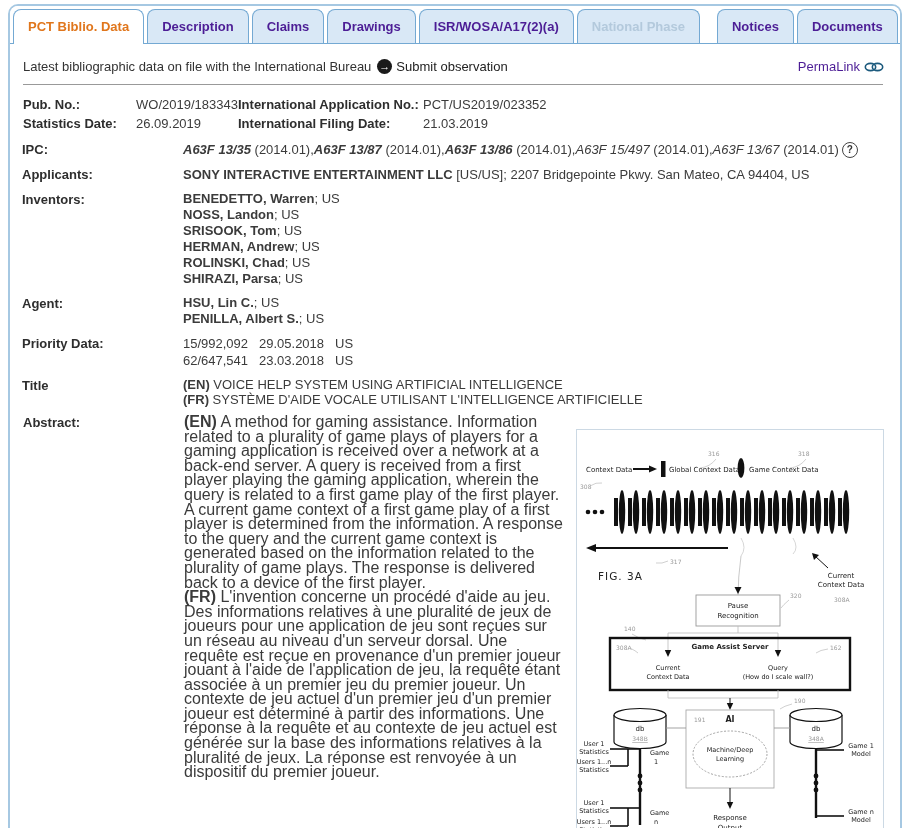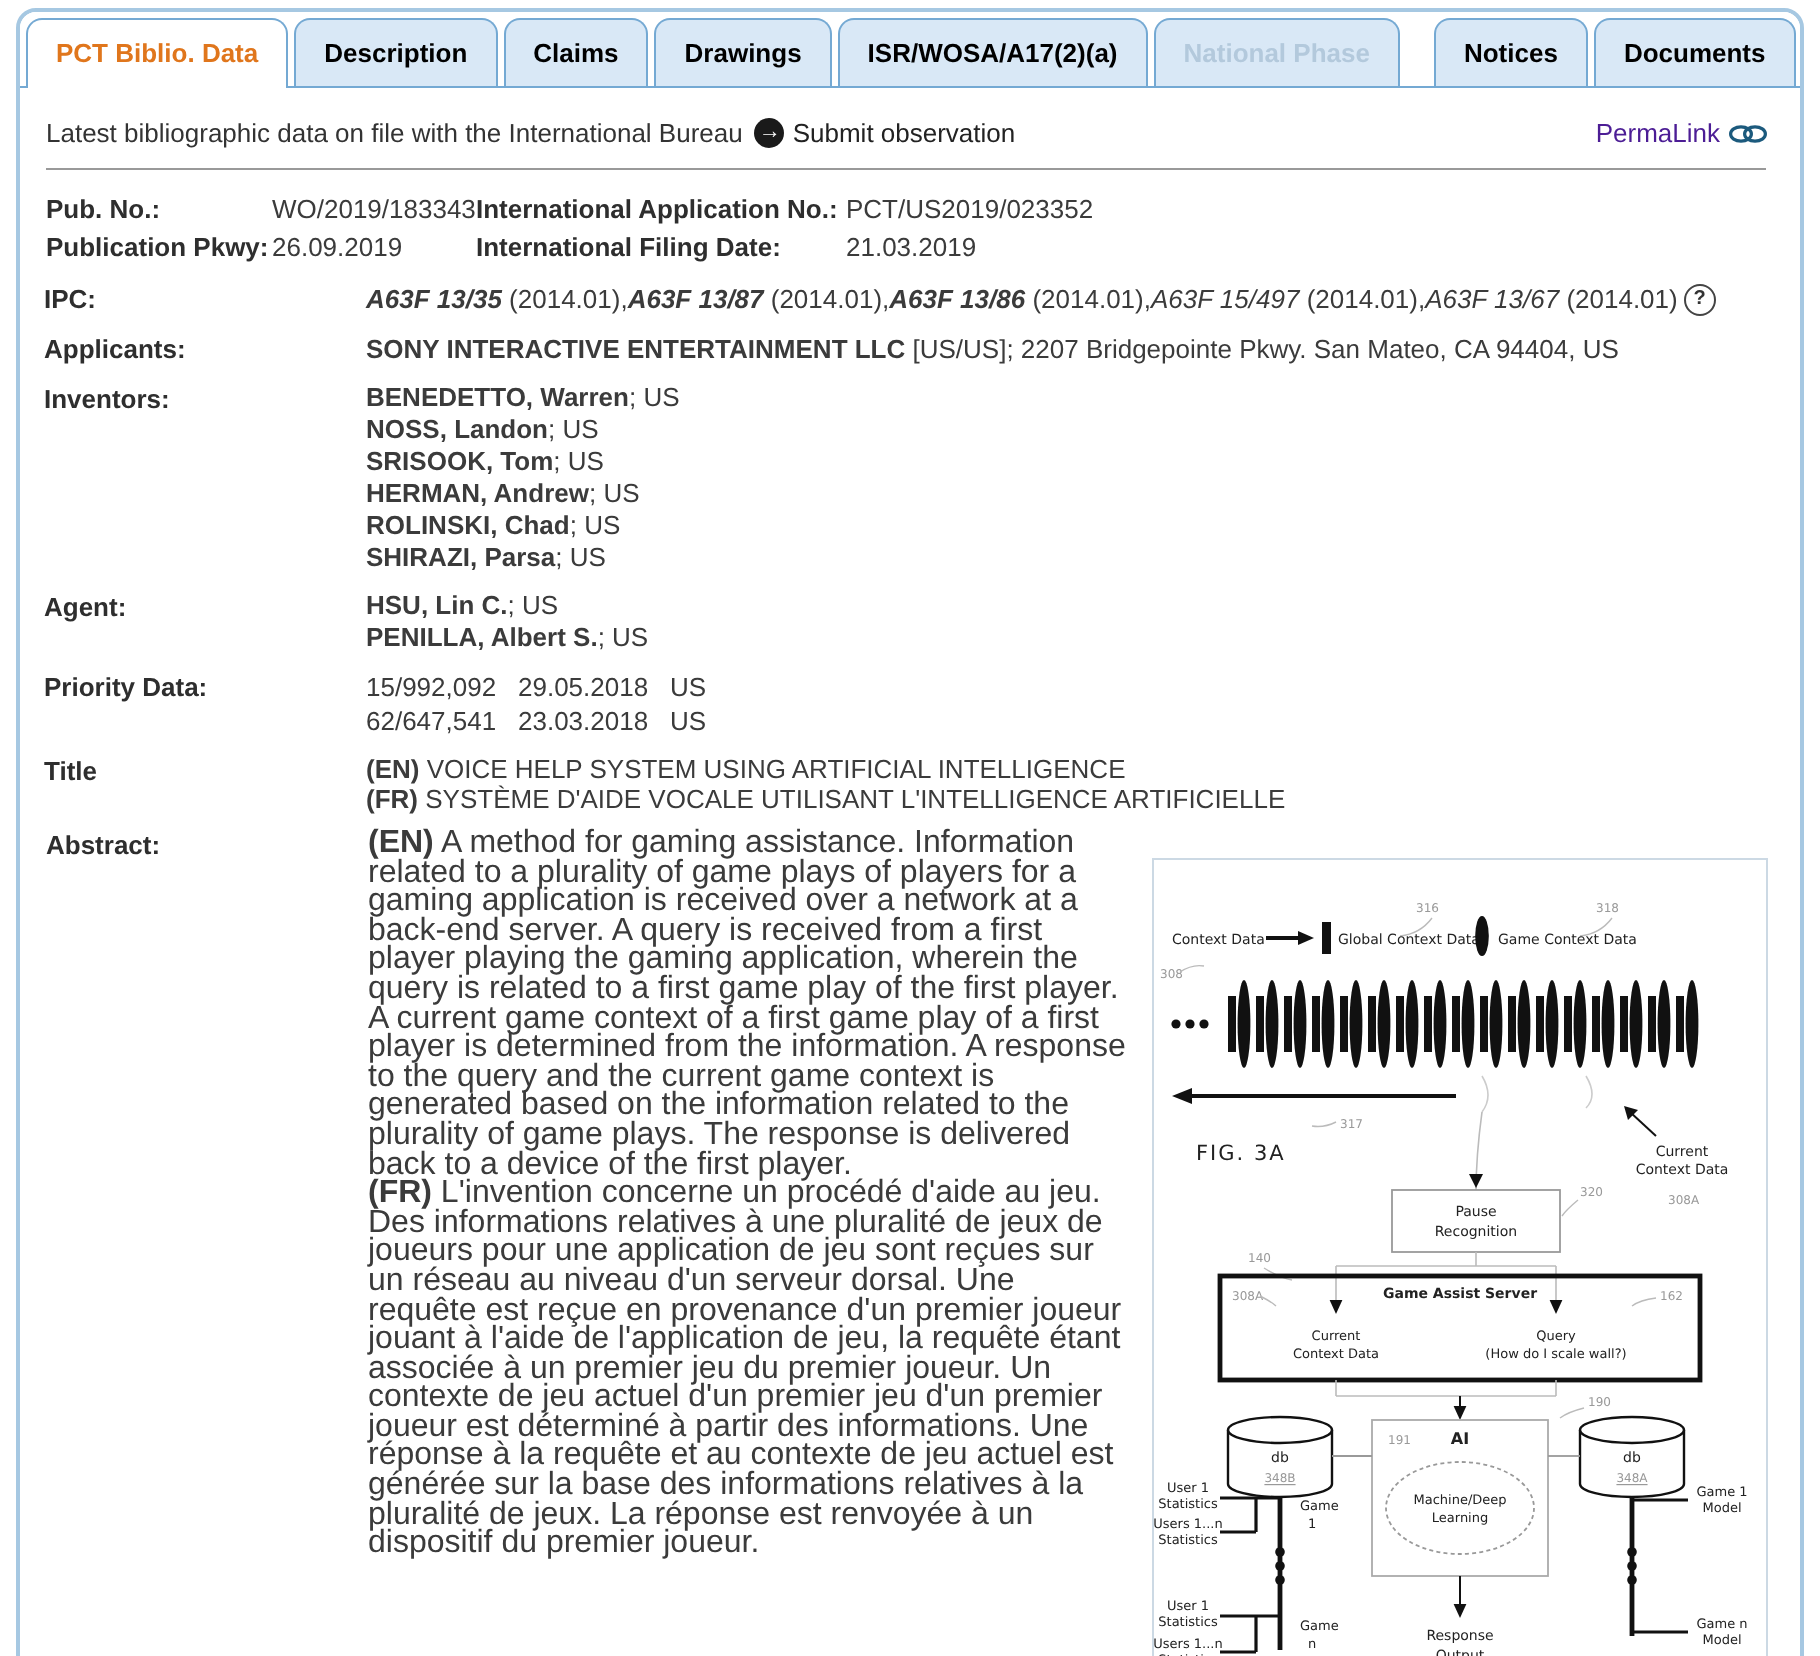--- a/index.html
+++ b/index.html
@@ -1,19 +1,19 @@
 <!DOCTYPE html>
 <html><head>
 <meta charset="utf-8">
 <style>
   html,body{margin:0;padding:0;background:#fff;width:910px;font-family:"Liberation Sans","DejaVu Sans",sans-serif;}
   .page{margin:4px 8px 8px 8px;border:2px solid #a6c8e2;border-radius:10px;overflow:hidden;background:#fff;min-height:812px;}
   
   .tabstrip{display:flex;align-items:stretch;height:34px;padding:3px 0 0 3px;border-bottom:1px solid #74a9d3;background:#fff;}
-  .tab{display:flex;align-items:center;padding:0 14px;margin-right:3px;background:#d9e8f6;border:1px solid #74a9d3;border-bottom:none;border-radius:8px 8px 0 0;font-size:13px;font-weight:bold;color:#000000;cursor:pointer;white-space:nowrap;}
+  .tab{display:flex;align-items:center;padding:0 14px;margin-right:3px;background:#d9e8f6;border:1px solid #74a9d3;border-bottom:none;border-radius:8px 8px 0 0;font-size:13px;font-weight:bold;color:#4c1d95;cursor:pointer;white-space:nowrap;}
   .tab.active{background:#fff;color:#e0761c;margin-bottom:-1px;padding-bottom:1px;align-items:center;}
   .tab.disabled{color:#b3c9dc;cursor:default;}
   .tab.gapped{margin-left:14px;}
   .tab-filler{flex:1;background:#5e9dcc;border-radius:9px 9px 0 0;margin-bottom:0;}
   
   .hdr{display:flex;justify-content:space-between;align-items:flex-start;padding:15px 16px 8px 13px;font-size:13px;color:#333;}
   .hdr-left{display:flex;align-items:center;gap:6px;}
   .submit-link{display:flex;align-items:center;gap:4px;color:#222;text-decoration:none;cursor:pointer;}
   .circle-arrow{display:inline-flex;align-items:center;justify-content:center;width:15px;height:15px;border-radius:50%;background:#1a1a1a;color:#fff;font-size:11px;font-weight:bold;line-height:1;}
   .permalink{display:flex;align-items:center;gap:4px;color:#4c1d95;font-size:13px;cursor:pointer;}
@@ -94,21 +94,21 @@
 
   <div class="bib">
 
     <div class="row4">
       <span class="lbl">Pub. No.:</span>
       <span>WO/2019/183343</span>
       <span class="lbl">International Application No.:</span>
       <span>PCT/US2019/023352</span>
     </div>
     <div class="row4">
-      <span class="lbl">Publication Pkwy:</span>
+      <span class="lbl">Statistics Date:</span>
       <span>26.09.2019</span>
       <span class="lbl">International Filing Date:</span>
       <span>21.03.2019</span>
     </div>
 
     <div class="row">
       <span class="lbl">IPC:</span>
       <span class="ipc-line">
         <span class="ipc-entry b"><span></span><i>A63F 13/35</i><span> (2014.01)</span></span>
         <span class="ipc-entry b"><span> ,</span><i>A63F 13/87</i><span> (2014.01)</span></span>

